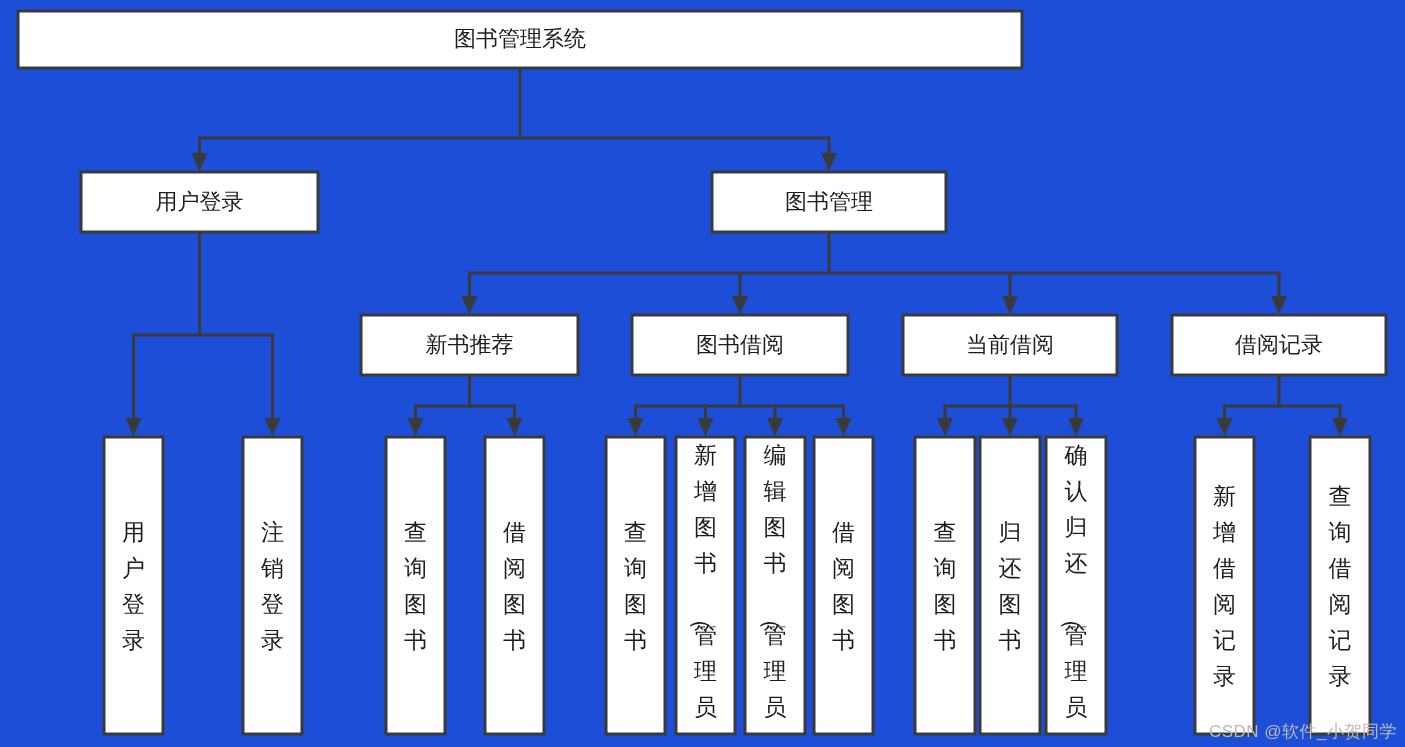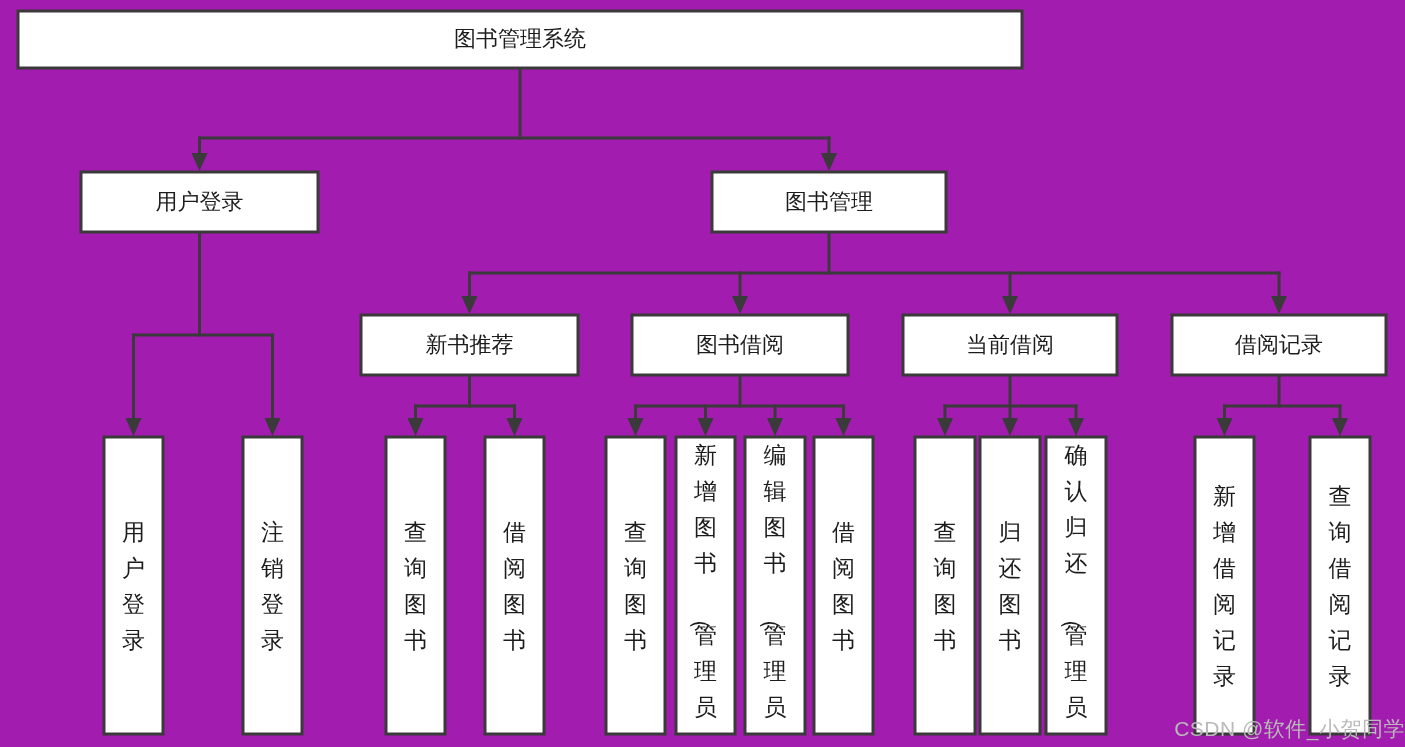--- a/index.html
+++ b/index.html
@@ -1,20 +1,20 @@
 <!DOCTYPE html>
 <html><head>
 <meta charset="utf-8">
 <style>
   html,body{margin:0;padding:0;background:#ffffff;}
   body{
     font-family:"Liberation Sans","DejaVu Sans",sans-serif;
     width:1405px;height:747px;overflow:hidden;
   }
-  #diagram-root{position:relative;width:1405px;height:747px;background:#a21caf;}
+  #diagram-root{position:relative;width:1405px;height:747px;background:#1d4ed8;}
   svg#tree{position:absolute;inset:0;width:1405px;height:747px;display:block;}
 
   .node-rect{fill:#ffffff;stroke:#3a3a3a;stroke-width:3;}
   .link{fill:none;stroke:#3a3a3a;stroke-width:3;stroke-linecap:square;}
   .arrow-head{fill:#3a3a3a;stroke:none;}
 
   .node-label{
     font-family:"Liberation Sans","DejaVu Sans",sans-serif;
     fill:#1c1c1c;
     font-size:22px;
@@ -22,24 +22,24 @@
     dominant-baseline:middle;
   }
   .leaf-label{
     font-family:"Liberation Sans","DejaVu Sans",sans-serif;
     fill:#1c1c1c;
     font-size:23px;
     text-anchor:middle;
   }
   .watermark{
     position:absolute;
-    right:0;
+    right:8px;
     bottom:4px;
     font-family:"Liberation Sans","DejaVu Sans",sans-serif;
-    font-size:21px;
+    font-size:17px;
     color:#b9b9b9;
     letter-spacing:.5px;
     white-space:nowrap;
     pointer-events:none;
   }
 </style>
 </head>
 <body>
 
 <div id="diagram-root">

